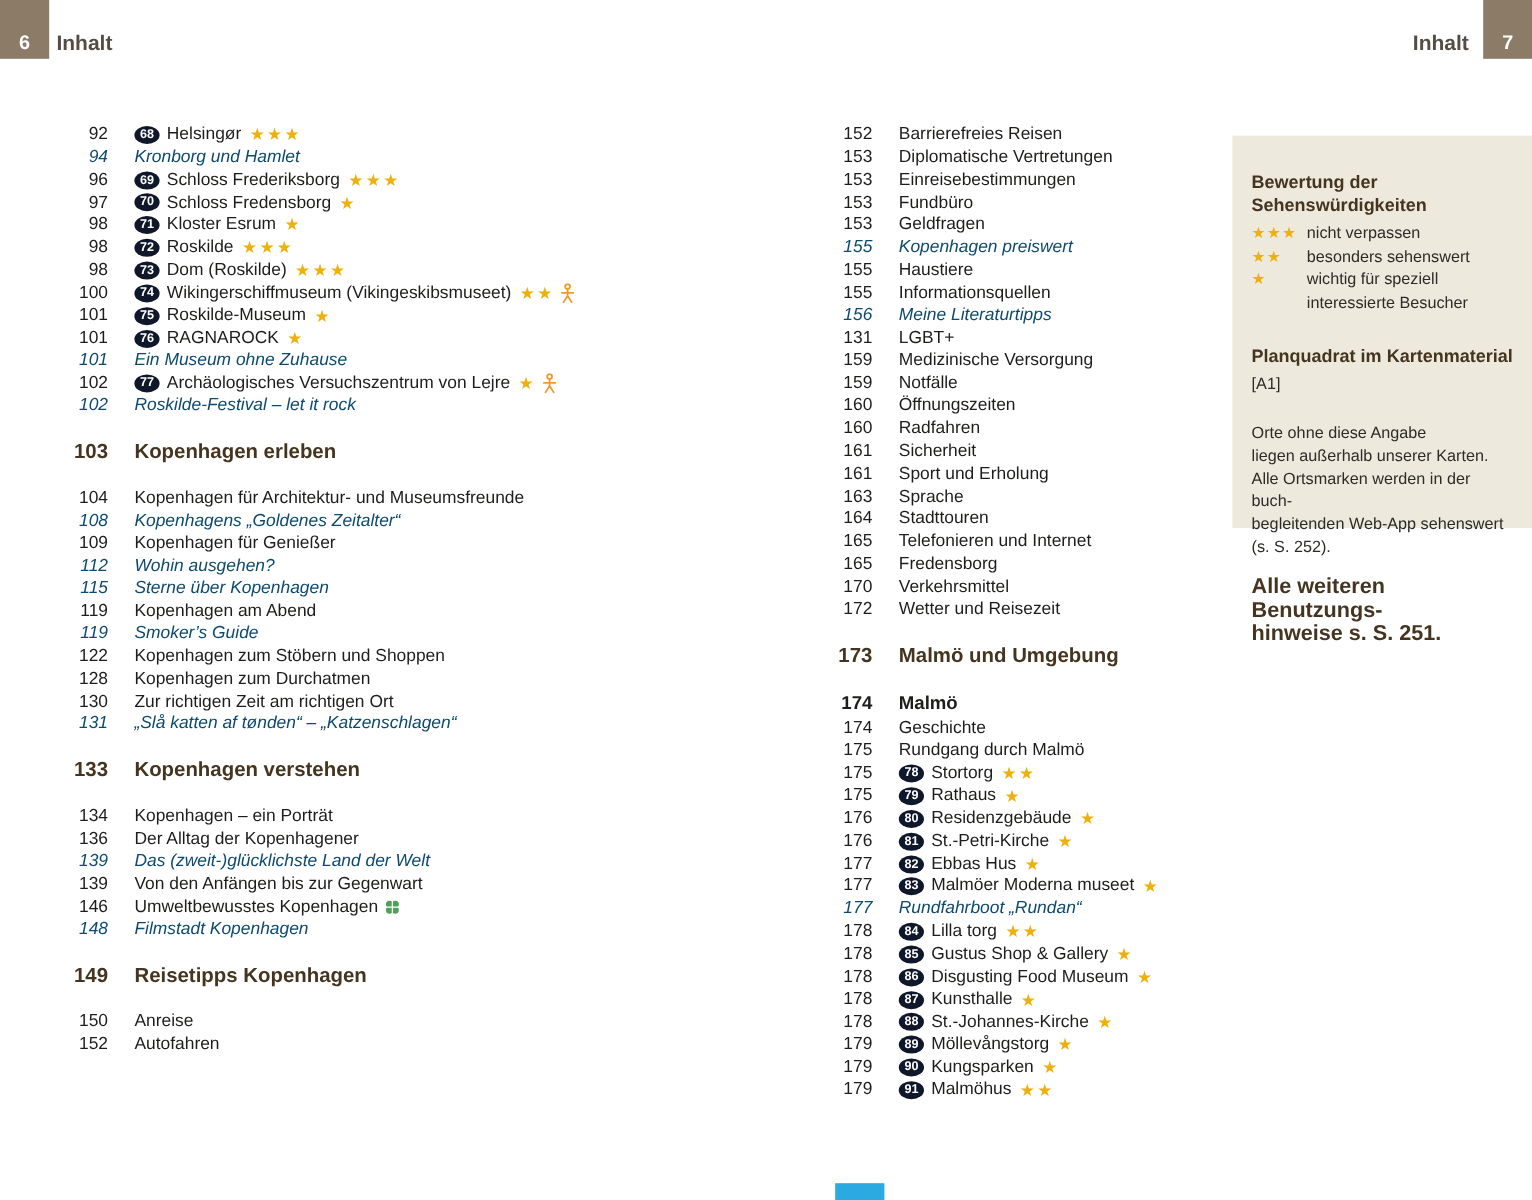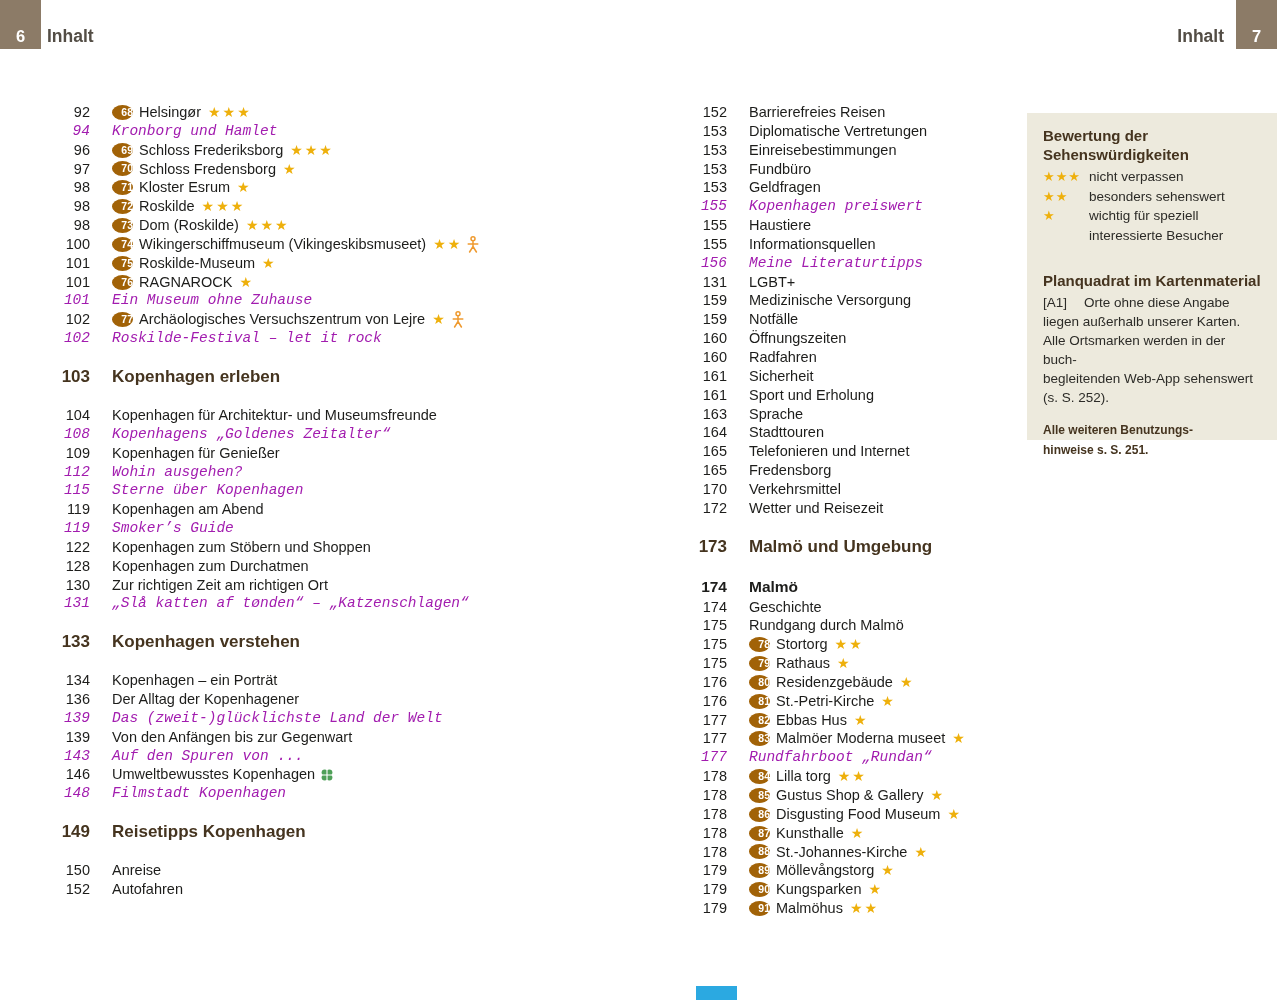--- a/index.html
+++ b/index.html
@@ -12,44 +12,44 @@
   .corner-left{left:0;} .corner-right{right:0;}
   .hdr{position:absolute;top:26px;font-size:17.5px;font-weight:bold;color:#534d45;}
   .hdr-left{left:47px;} .hdr-right{right:53px;}
   
   .col{position:absolute;top:103px;}
   .col-left{left:55px;width:590px;}
   .col-right{left:692px;width:345px;}
   .toc-entry{display:flex;height:18.85px;line-height:18.85px;font-size:14.5px;white-space:nowrap;}
   .num{display:inline-block;width:35px;text-align:right;flex:0 0 35px;}
   .content{margin-left:22px;display:inline-flex;align-items:center;white-space:nowrap;}
-  .it{color:#a21caf;font-style:italic;font-family:Liberation Mono, monospace;}
+  .it{color:#0c4a6e;font-style:italic;}
   .toc-section{display:flex;margin:16px 0;height:26px;line-height:26px;
                font-size:17px;font-weight:bold;color:#45341f;}
   .toc-section .num{width:35px;flex:0 0 35px;}
   .toc-section .content{margin-left:22px;}
   .toc-sub{display:flex;height:22px;line-height:22px;font-size:15.5px;font-weight:bold;white-space:nowrap;}
-  .badge{display:inline-block;min-width:21px;height:15px;border-radius:50%;background:#a16207;
-         color:#fff;font-size:10.5px;font-weight:bold;text-align:right;line-height:15px;
+  .badge{display:inline-block;min-width:21px;height:15px;border-radius:50%;background:#0f172a;
+         color:#fff;font-size:10.5px;font-weight:bold;text-align:center;line-height:15px;
          margin-right:6px;}
   .stars{color:#eeb00c;margin-left:7px;letter-spacing:2px;font-size:14px;font-style:normal;}
   .icon{margin-left:5px;display:inline-block;}
   
   .info-box{position:absolute;left:1027px;top:113px;width:250px;height:327px;background:#edeadd;
-            box-sizing:border-box;padding:13px 16px;font-size:13.5px;color:#2c2b27;}
+            box-sizing:border-box;padding:30px 16px;font-size:13.5px;color:#2c2b27;}
   .box-title{font-size:15px;font-weight:bold;color:#45341f;line-height:19px;margin:0 0 3px 0;}
   .nowrap{white-space:nowrap;margin-top:12px;}
   .rating-row{display:flex;line-height:19.5px;}
   .r-stars{flex:0 0 46px;color:#eeb00c;font-size:13px;letter-spacing:1px;}
   .r-label{color:#2c2b27;}
   .r-label2{margin-left:46px;line-height:19.5px;}
   .grid-line{line-height:19px;}
-  .grid-first{display:flex;line-height:19px;}
+  .grid-first{display:flex;line-height:19px;flex-direction:column;}
   .g-marker{flex:0 0 41px;}
-  .box-note{font-size:12px;font-weight:bold;color:#45341f;line-height:19.5px;margin-top:14px;}
+  .box-note{font-size:18px;font-weight:bold;color:#45341f;line-height:19.5px;margin-top:14px;}
   .spacer{height:14px;}
   
   .bottom-tab{position:absolute;left:696px;top:986px;width:41px;height:14px;background:#2ba9e1;}
 </style>
 </head>
 <body>
 
 <div class="page">
 
   <div class="corner corner-left">
@@ -265,26 +265,20 @@
           <span class="it">Das (zweit-)glücklichste Land der Welt</span>
         </span>
       </div>
       <div class="toc-entry">
         <span class="num">139</span>
         <span class="content">
           <span>Von den Anfängen bis zur Gegenwart</span>
         </span>
       </div>
       <div class="toc-entry">
-        <span class="num it">143</span>
-        <span class="content">
-          <span class="it">Auf den Spuren von ...</span>
-        </span>
-      </div>
-      <div class="toc-entry">
         <span class="num">146</span>
         <span class="content">
           <span>Umweltbewusstes Kopenhagen</span>
           <svg width="14" height="14" viewBox="0 0 14 14" class="icon">
             <circle cx="4.6" cy="4.6" r="3" fill="#4fa058"></circle>
             <circle cx="9.4" cy="4.6" r="3" fill="#4fa058"></circle>
             <circle cx="4.6" cy="9.4" r="3" fill="#4fa058"></circle>
             <circle cx="9.4" cy="9.4" r="3" fill="#4fa058"></circle>
             <path d="M7 1.5 L7 12.5 M1.5 7 L12.5 7" stroke="#fff" stroke-width="1.1"></path>
           </svg>

